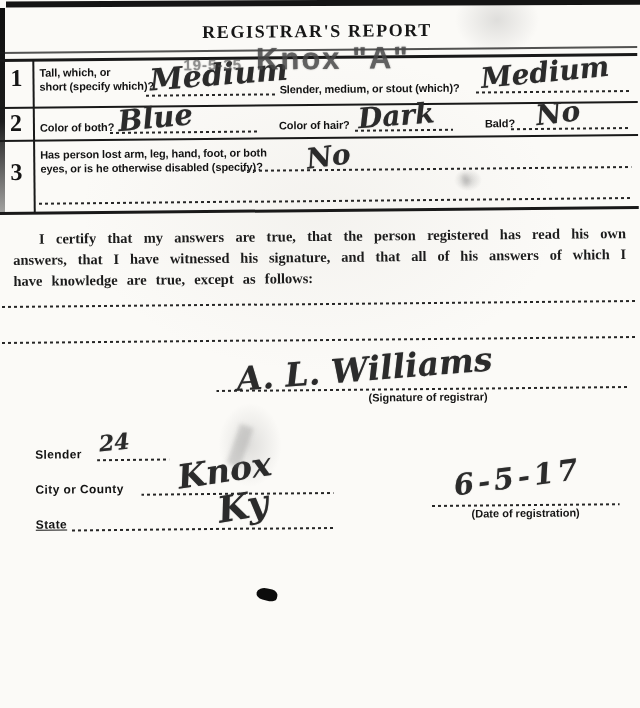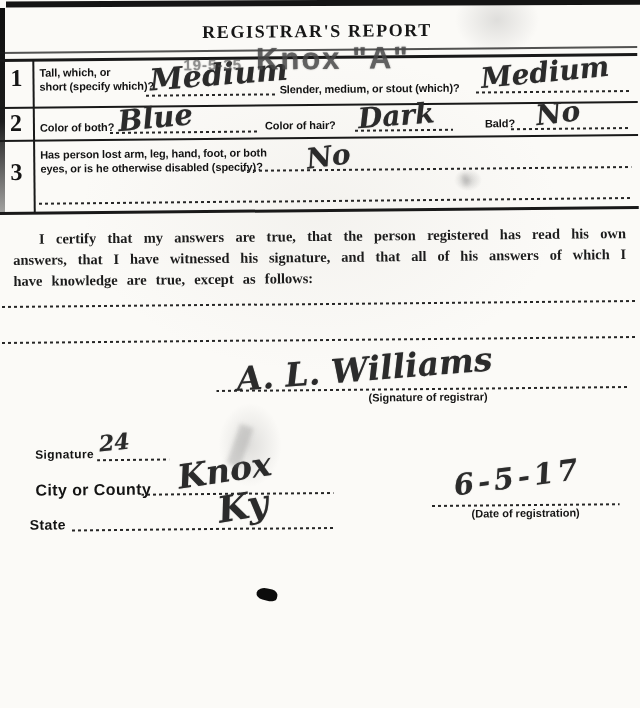--- a/index.html
+++ b/index.html
@@ -65,21 +65,21 @@
     <div class="dots" style="left:148px; top:93px; width:132px;"></div>
     <div class="abs hand" style="left:152px; top:56px; font-size:30px; transform:rotate(-4deg);">Medium</div>
     <div class="abs lbl" style="left:282px; top:83px;">Slender, medium, or stout (which)?</div>
     <div class="dots" style="left:478px; top:93px; width:154px;"></div>
     <div class="abs hand" style="left:483px; top:58px; font-size:28px; transform:rotate(-5deg);">Medium</div>
 
     <div class="abs num" style="left:12px; top:107px;">2</div>
     <div class="abs lbl" style="left:42px; top:119px;">Color of both?</div>
     <div class="dots" style="left:112px; top:130px; width:148px;"></div>
     <div class="abs hand" style="left:120px; top:99px; font-size:29px; transform:rotate(-5deg);">Blue</div>
-    <div class="abs lbl" style="left:267px; top:119px;">Color of hair?</div>
+    <div class="abs lbl" style="left:281px; top:119px;">Color of hair?</div>
     <div class="dots" style="left:357px; top:130px; width:98px;"></div>
     <div class="abs hand" style="left:360px; top:100px; font-size:28px; transform:rotate(-4deg);">Dark</div>
     <div class="abs lbl" style="left:479px; top:119px;padding-left:8px;">Bald?</div>
     <div class="dots" style="left:513px; top:130px; width:120px;"></div>
     <div class="abs hand" style="left:538px; top:99px; font-size:28px; transform:rotate(-6deg);">No</div>
 
     <div class="abs num" style="left:12px; top:156px;">3</div>
     <div class="abs lbl" style="left:42px; top:146px;">Has person lost arm, leg, hand, foot, or both</div>
     <div class="abs lbl" style="left:42px; top:160px;">eyes, or is he otherwise disabled (specify)?</div>
     <div class="abs hand" style="left:308px; top:140px; font-size:28px; transform:rotate(-7deg);">No</div>
@@ -88,29 +88,29 @@
 
     <div class="abs cert" style="left:14px; top:226px; width:613px;">I certify that my answers are true, that the person registered has read his own answers, that I have witnessed his signature, and that all of his answers of which I have knowledge are true, except as follows:</div>
 
     <div class="dots" style="left:2px; top:303px; width:634px;"></div>
     <div class="dots" style="left:2px; top:339px; width:634px;"></div>
 
     <div class="abs hand" style="left:236px; top:350px; font-size:33px; transform:rotate(-4deg);">A. L. Williams</div>
     <div class="dots" style="left:216px; top:389px; width:412px;"></div>
     <div class="abs cap" style="left:305px; top:392px; width:245px;">(Signature of registrar)</div>
 
-    <div class="abs lbl" style="left:34px; top:446px; font-size:12px; letter-spacing:.4px;">Signature</div>
+    <div class="abs lbl" style="left:34px; top:446px; font-size:12px; letter-spacing:.4px;">Slender</div>
     <div class="abs hand" style="left:98px; top:427px; font-size:22px; transform:rotate(-5deg);">24</div>
     <div class="dots" style="left:96px; top:457px; width:72px;"></div>
 
-    <div class="abs lbl" style="left:34px; top:481px; font-size:16px; letter-spacing:.4px;">City or County</div>
+    <div class="abs lbl" style="left:34px; top:481px; font-size:12px; letter-spacing:.4px;">City or County</div>
     <div class="abs hand" style="left:176px; top:450px; font-size:33px; transform:rotate(-8deg);">Knox</div>
     <div class="dots" style="left:140px; top:492px; width:192px;"></div>
 
-    <div class="abs lbl" style="left:28px; top:516px; font-size:14px; letter-spacing:.4px;">State</div>
+    <div class="abs lbl" style="left:34px; top:516px; font-size:12px; letter-spacing:.4px;text-decoration:underline;">State</div>
     <div class="abs hand" style="left:216px; top:484px; font-size:36px; transform:rotate(-9deg);">Ky</div>
     <div class="dots" style="left:70px; top:527px; width:262px;"></div>
 
     <div class="abs hand" style="left:452px; top:462px; font-size:29px; letter-spacing:4px; transform:rotate(-7deg);">6-5-17</div>
     <div class="dots" style="left:430px; top:506px; width:188px;"></div>
     <div class="abs cap" style="left:438px; top:509px; width:172px;">(Date of registration)</div>
 
     <div class="blot" style="left:254px; top:588px; width:21px; height:12px; transform:rotate(14deg);
                 border-radius: 60% 40% 55% 45% / 70% 55% 45% 60%;"></div>
     <div class="smudge" style="left:232px; top:424px; width:14px; height:42px; transform:rotate(20deg);"></div>

